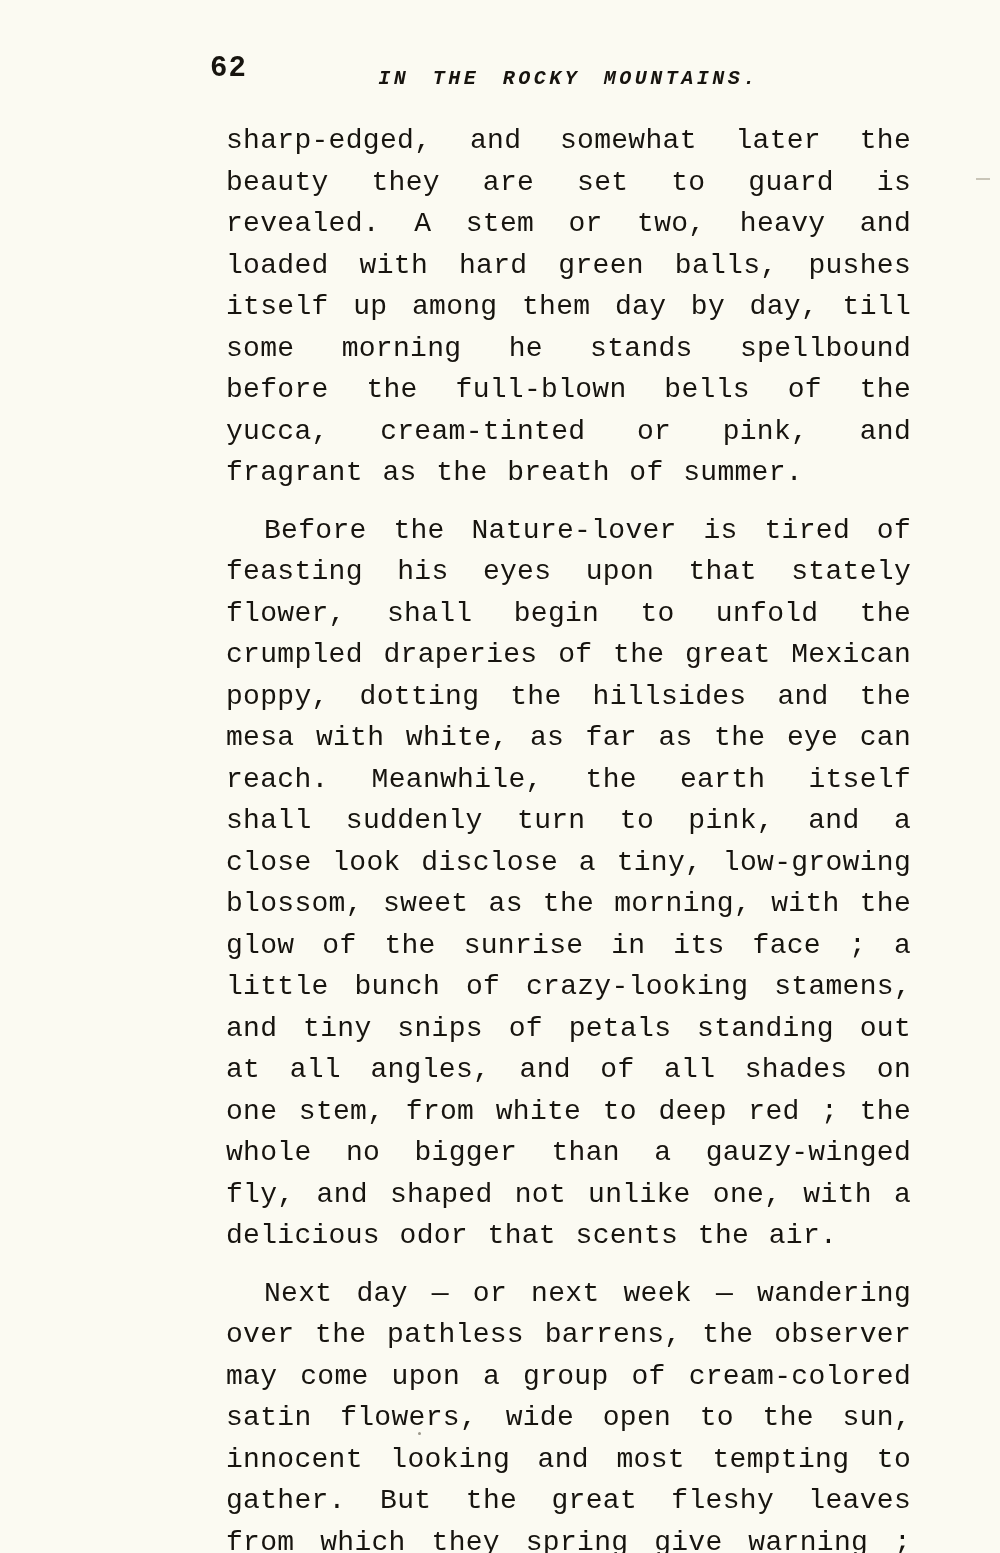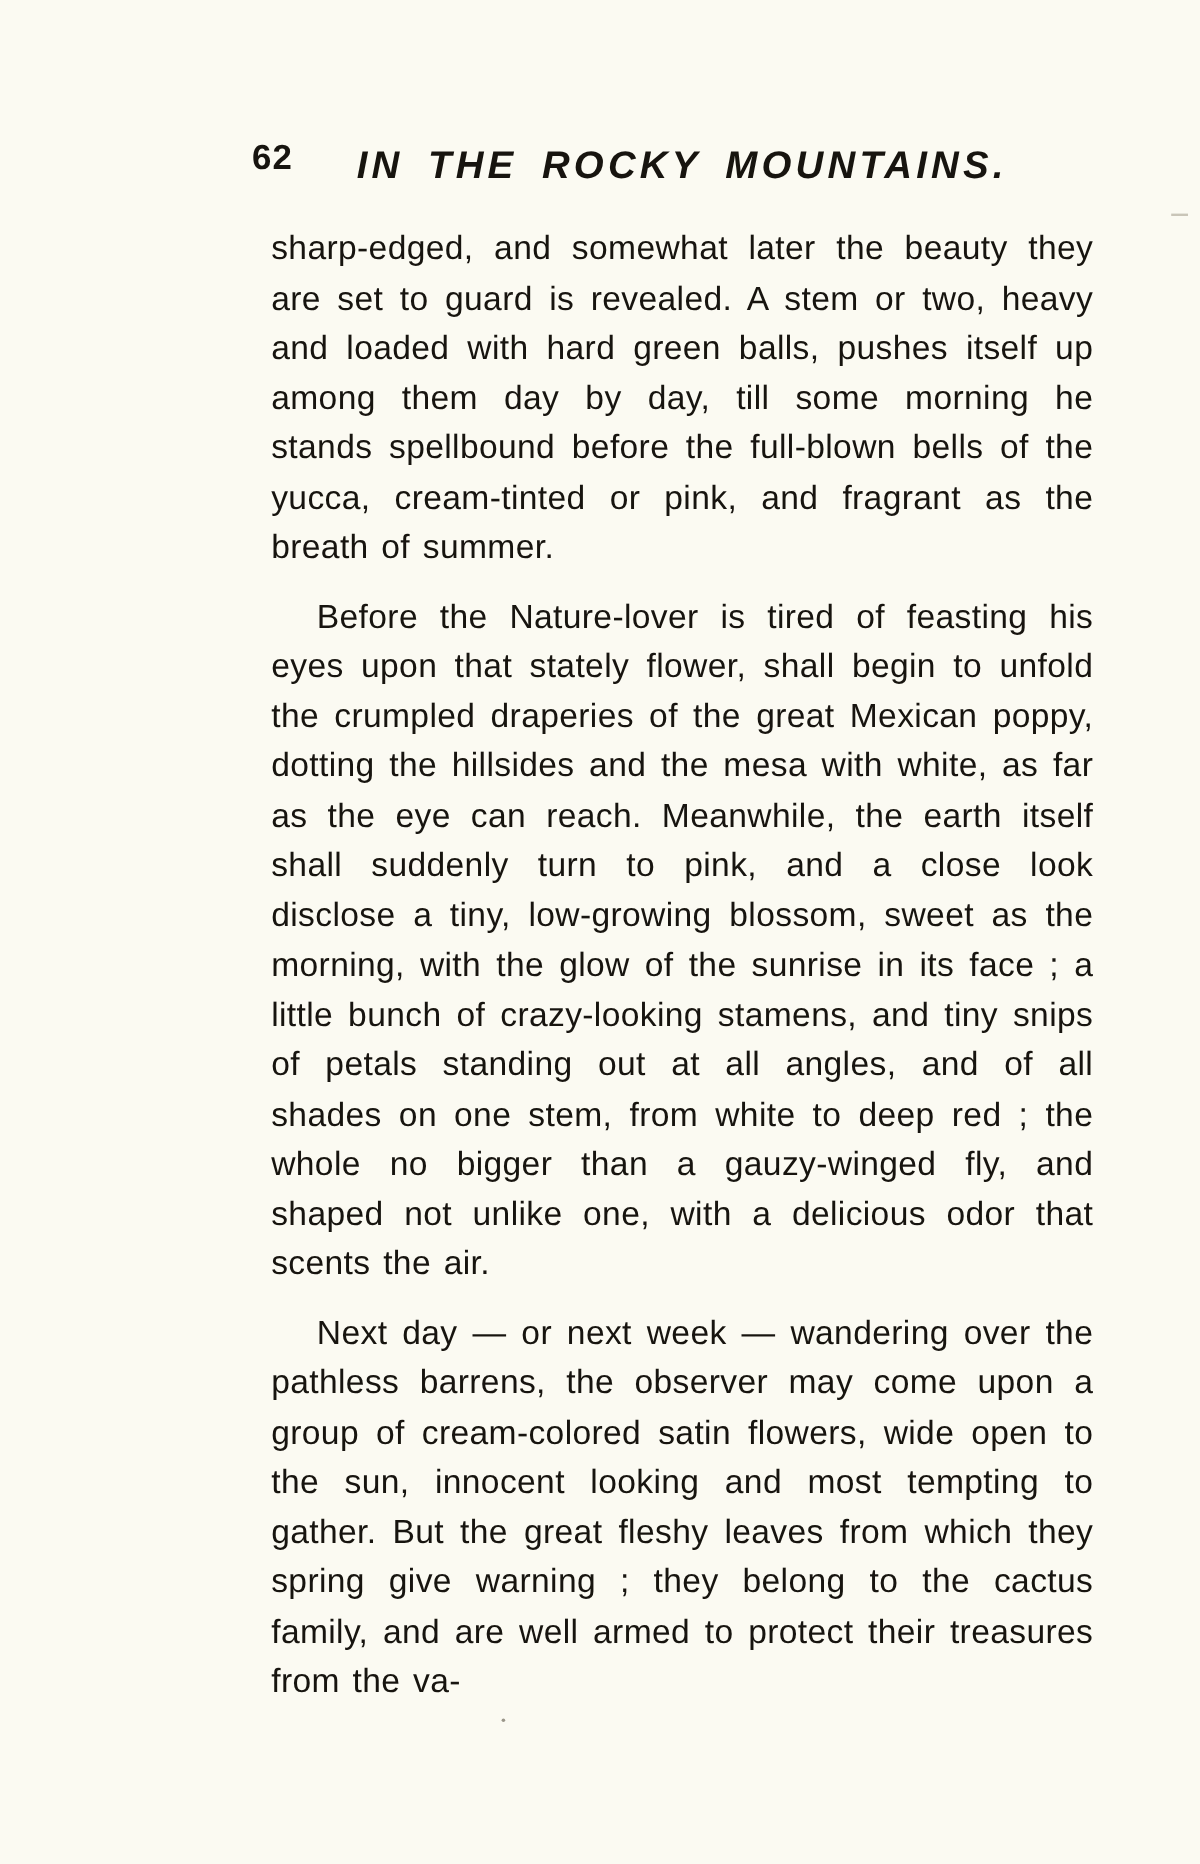--- a/index.html
+++ b/index.html
@@ -7,47 +7,48 @@
     padding: 0;
     background: #e9e7df;
   }
   .page {
     position: relative;
     width: 1000px;
     height: 1553px;
     margin: 0 auto;
     background: #fbfaf2;
     box-sizing: border-box;
-    padding: 116px 73px 0 210px;
-    font-family: Liberation Sans, sans-serif;
+    padding: 52px 73px 0 210px;
+    font-family: Liberation Mono, monospace;
     color: #17140f;
     overflow: hidden;
   }
   .header-row {
     position: relative;
     width: 717px;
     text-align: center;
     margin-bottom: 30px;
   }
   .page-number {
     position: absolute;
     left: 0;
     top: 0;
     font-size: 29px;
     font-weight: bold;
     letter-spacing: 1px;
   }
   .running-title {
     display: inline-block;
-    font-size: 32px;
+    font-size: 20px;
     font-style: italic;
     font-weight: bold;
     letter-spacing: 3.5px;
     word-spacing: 8px;
     padding-top: 3px;
+    margin-top: 12px;
   }
   .page-body {
     width: 717px;
   }
   .para {
     margin: 16px;
     font-size: 28px;
     line-height: 41.5px;
     text-align: justify;
     letter-spacing: 0.3px;

